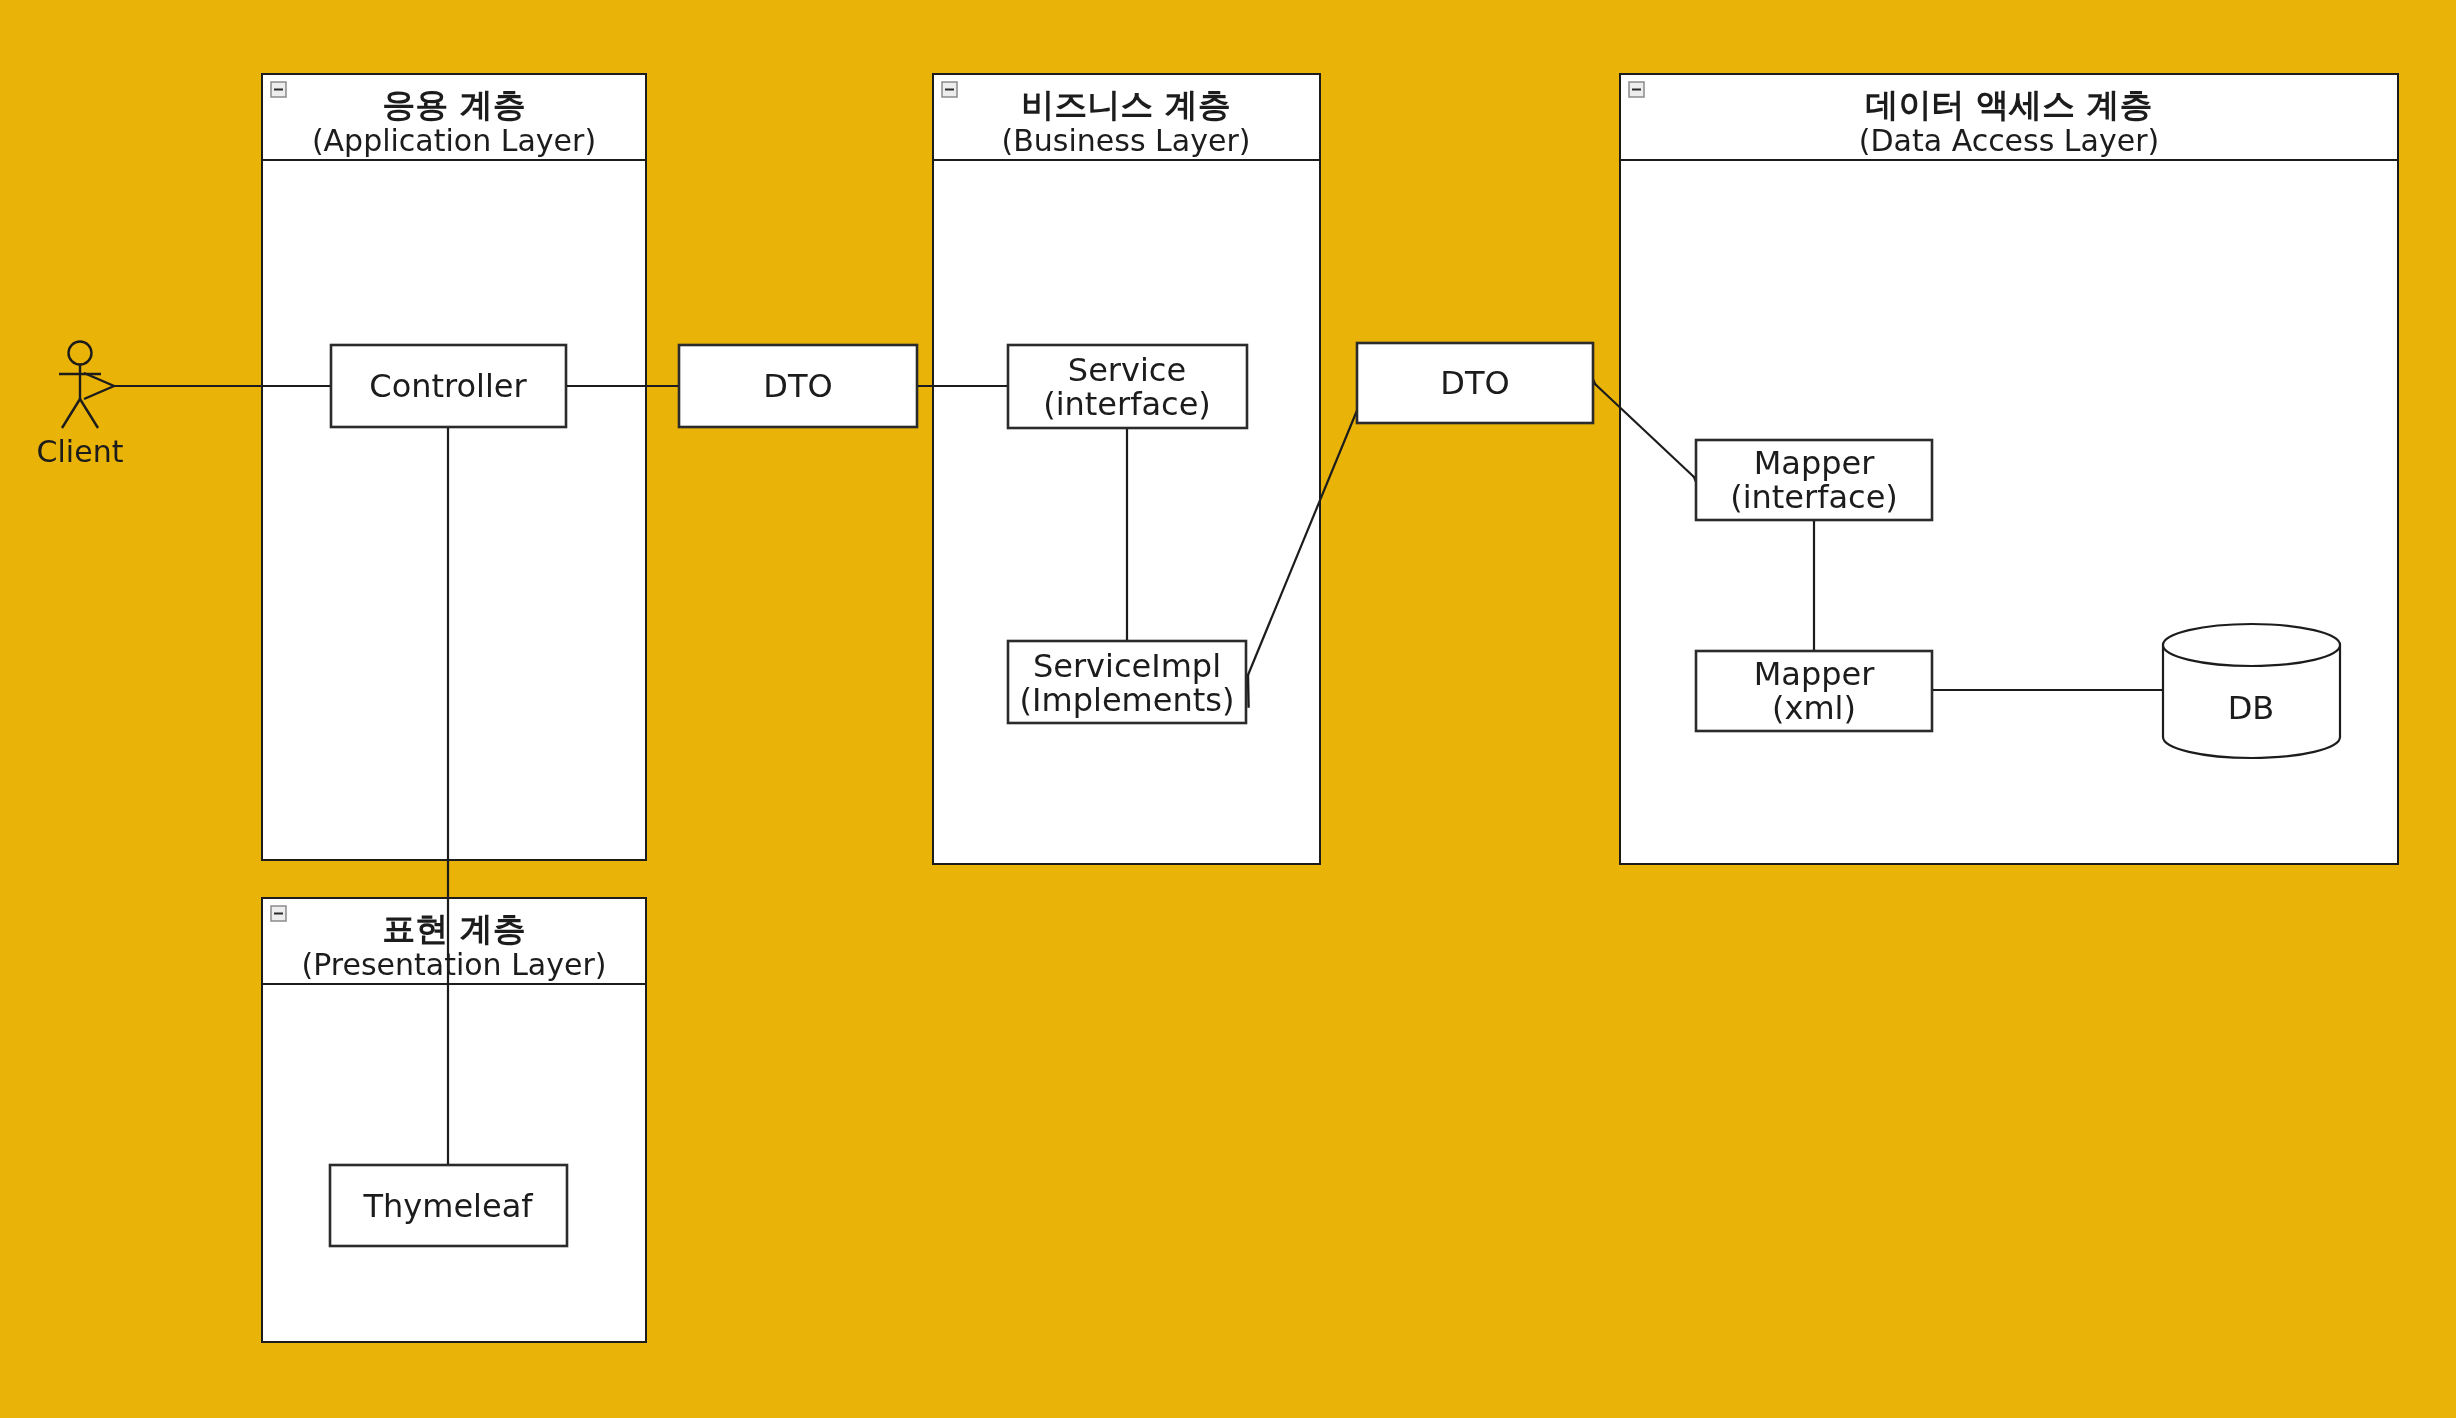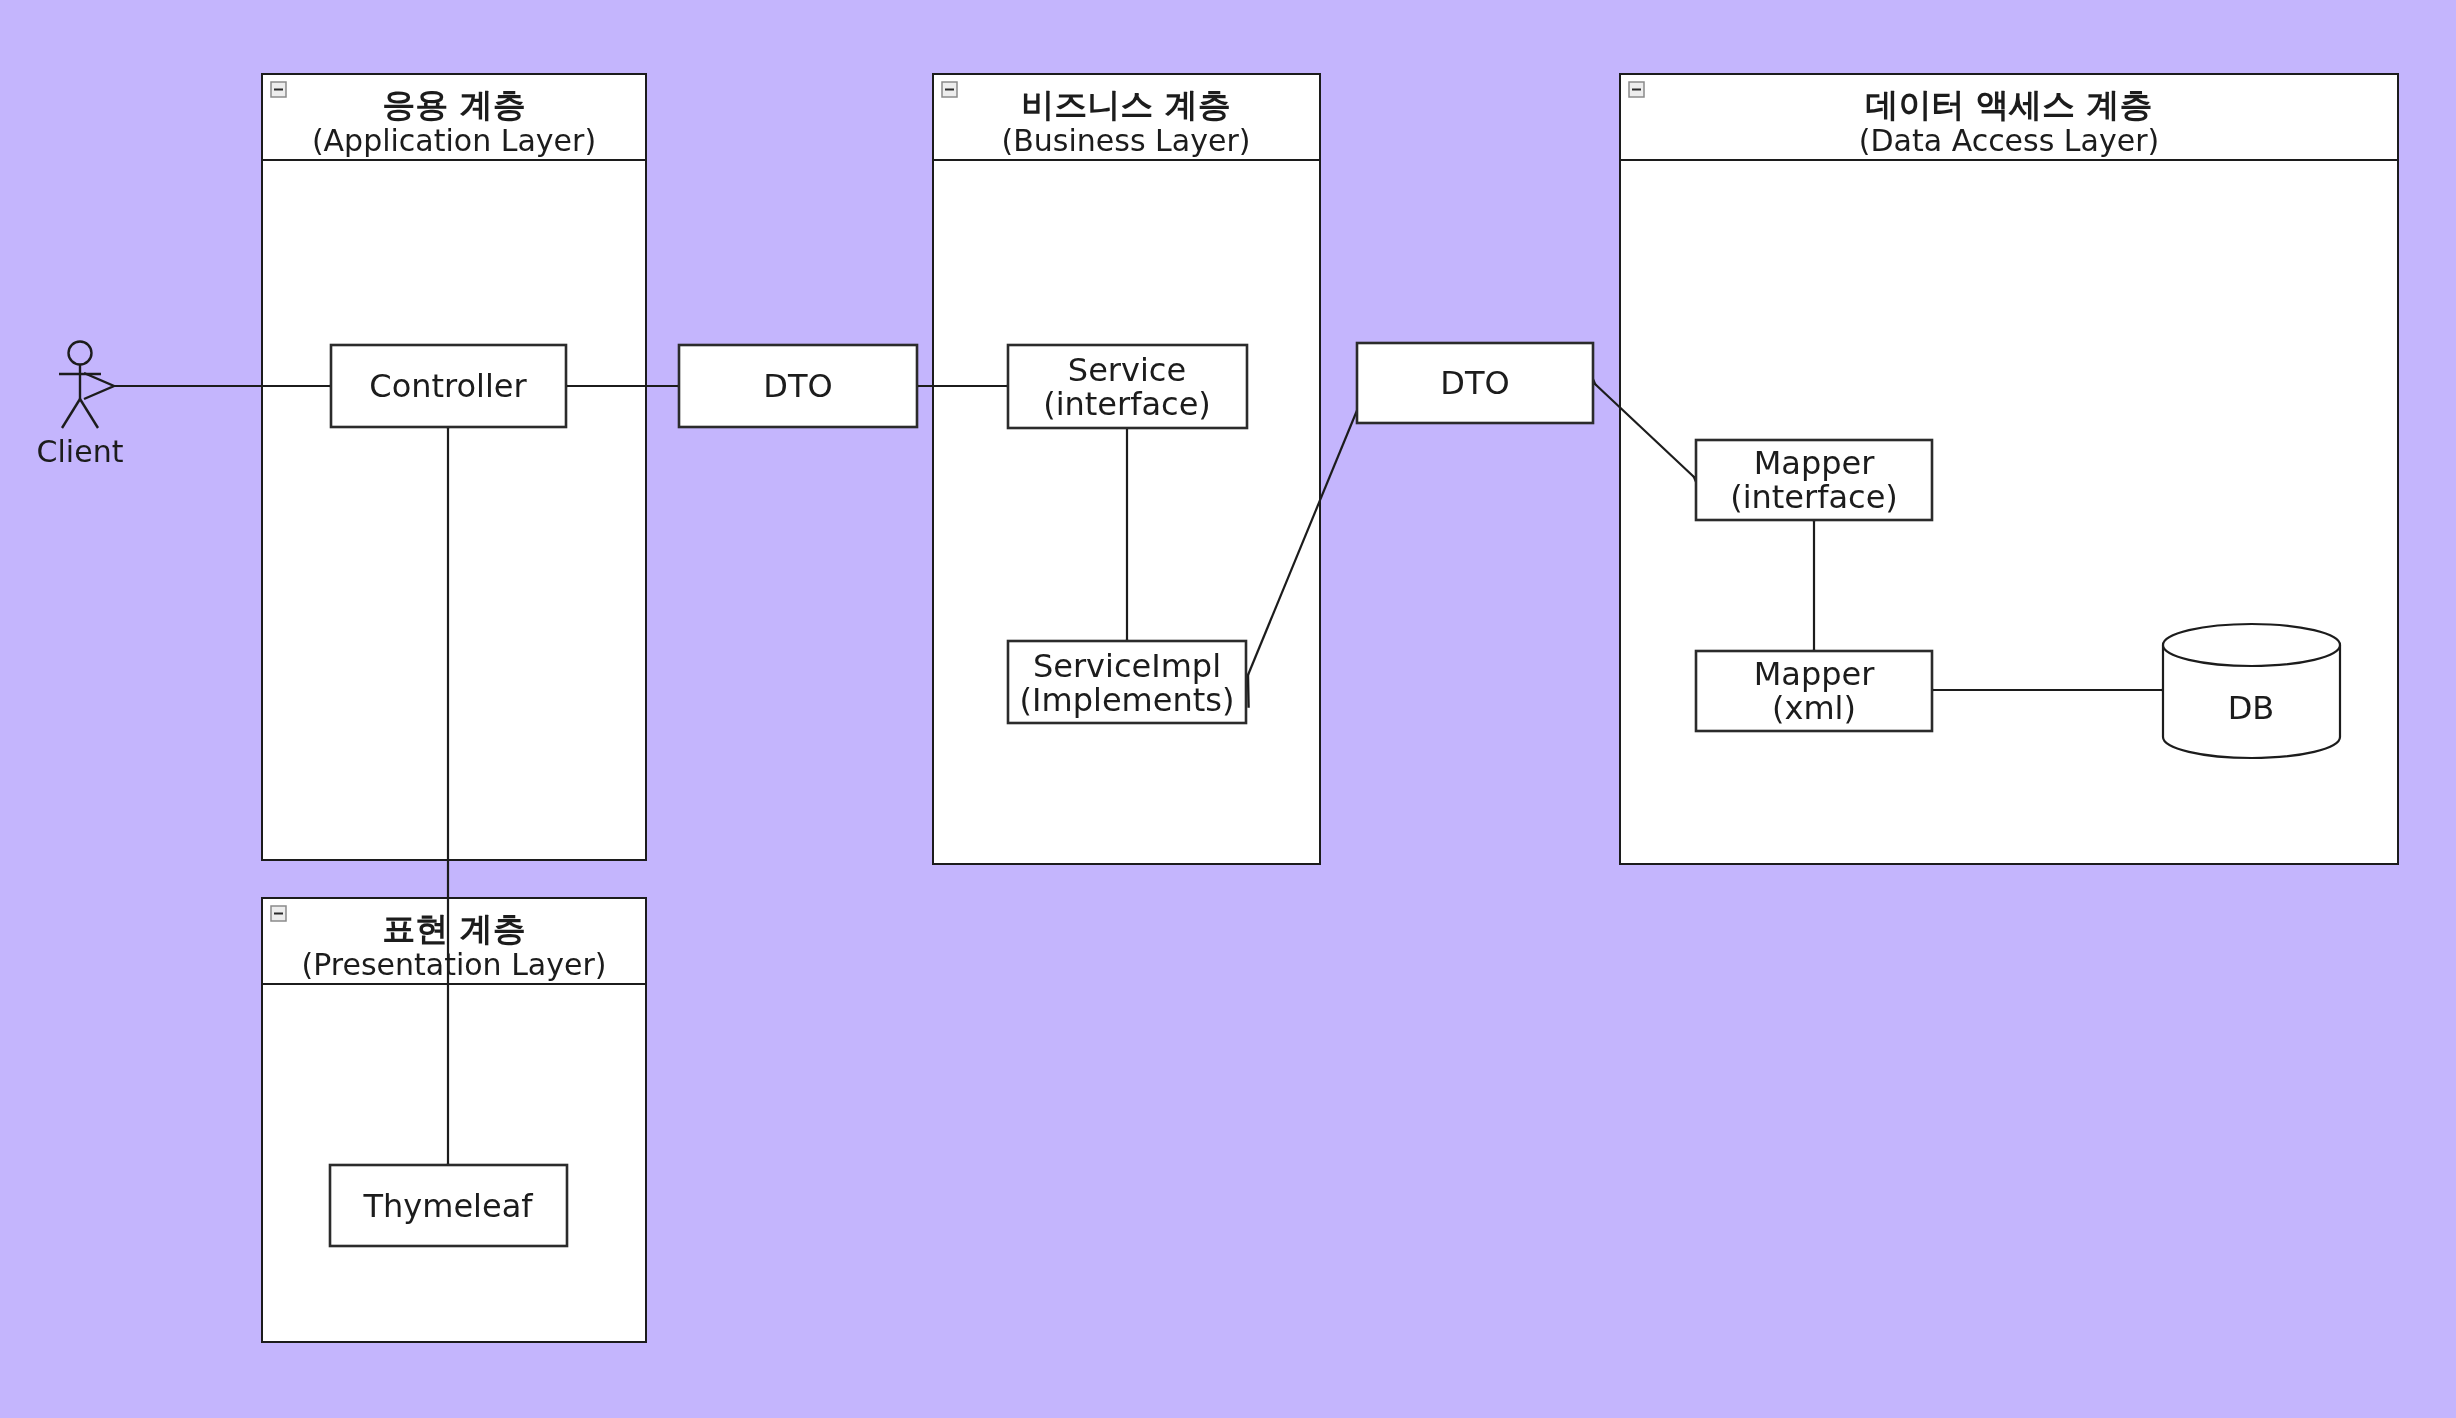--- a/index.html
+++ b/index.html
@@ -3,21 +3,21 @@
 <meta charset="utf-8">
 <style>
   html, body {
     margin: 0;
     padding: 0;
     background: #ffffff;
   }
   .stage {
     width: 2456px;
     height: 1418px;
-    background: #c4b5fd;
+    background: #eab308;
     position: relative;
   }
   svg { display: block; }
 
   svg text {
     font-family: "DejaVu Sans", "Liberation Sans", sans-serif;
     fill: #1c1c1c;
   }
   .t-ko   { font-size: 33px; font-weight: bold; text-anchor: middle; }
   .t-en   { font-size: 30px; text-anchor: middle; }

